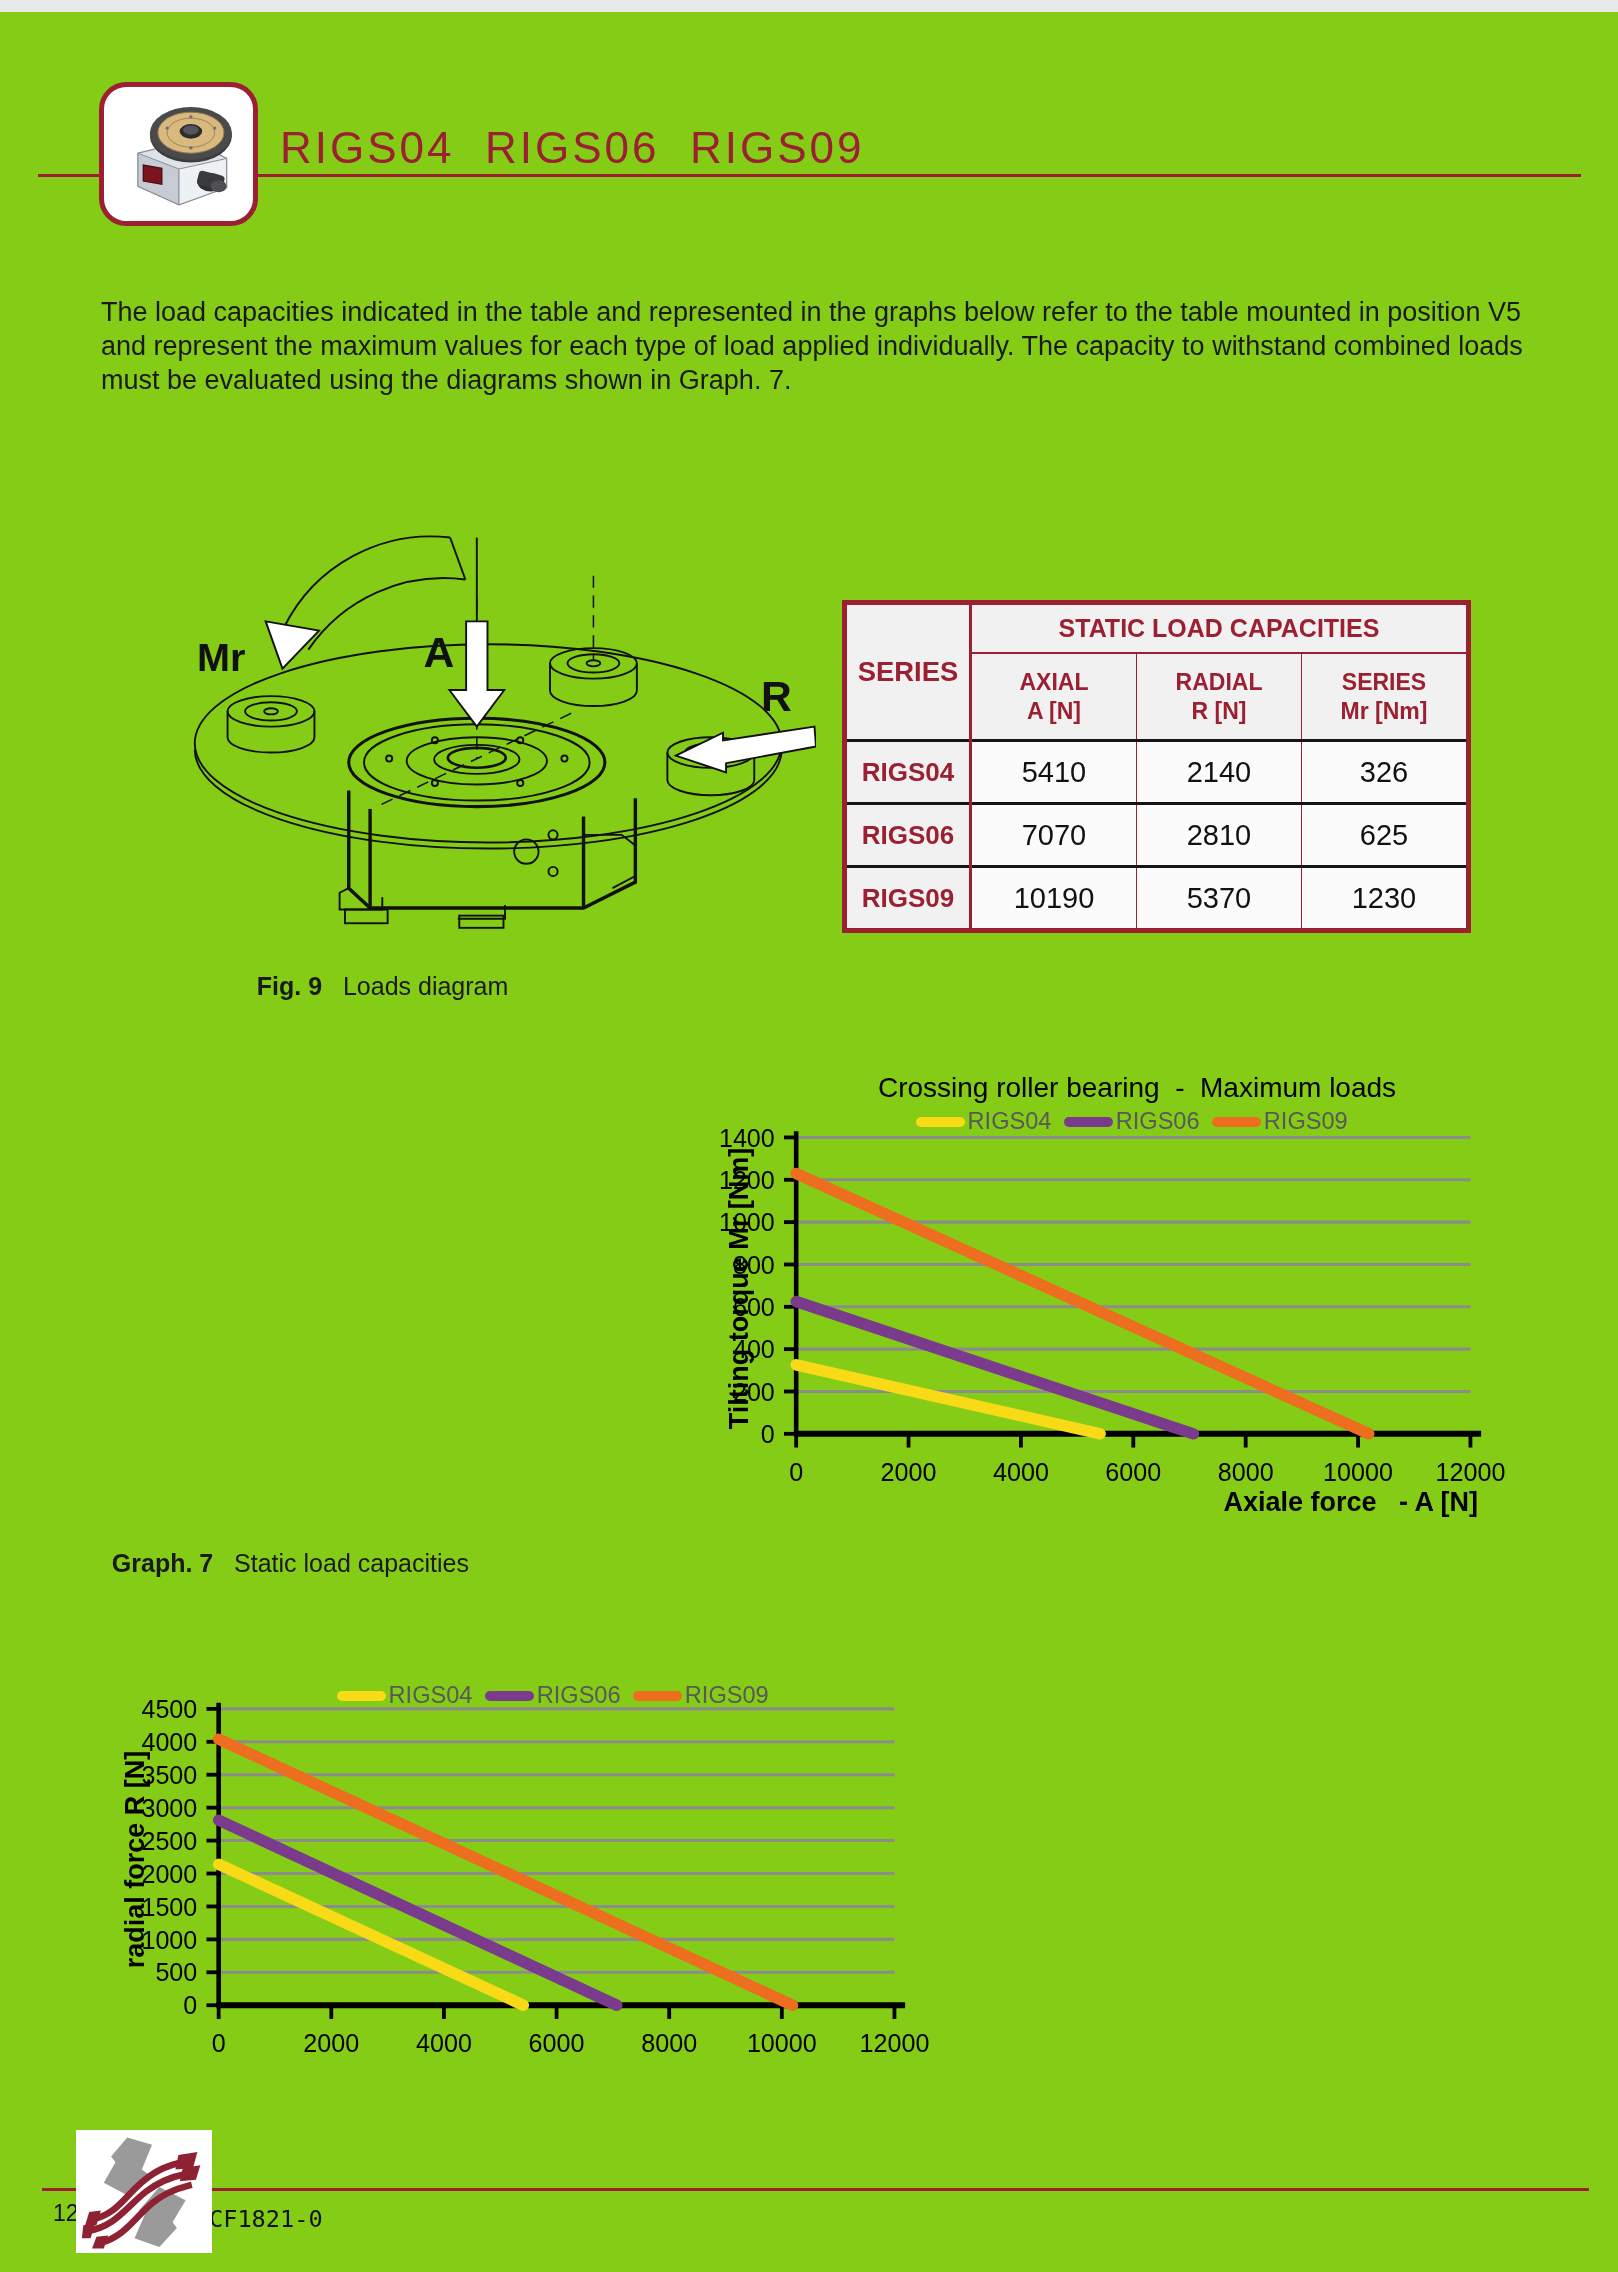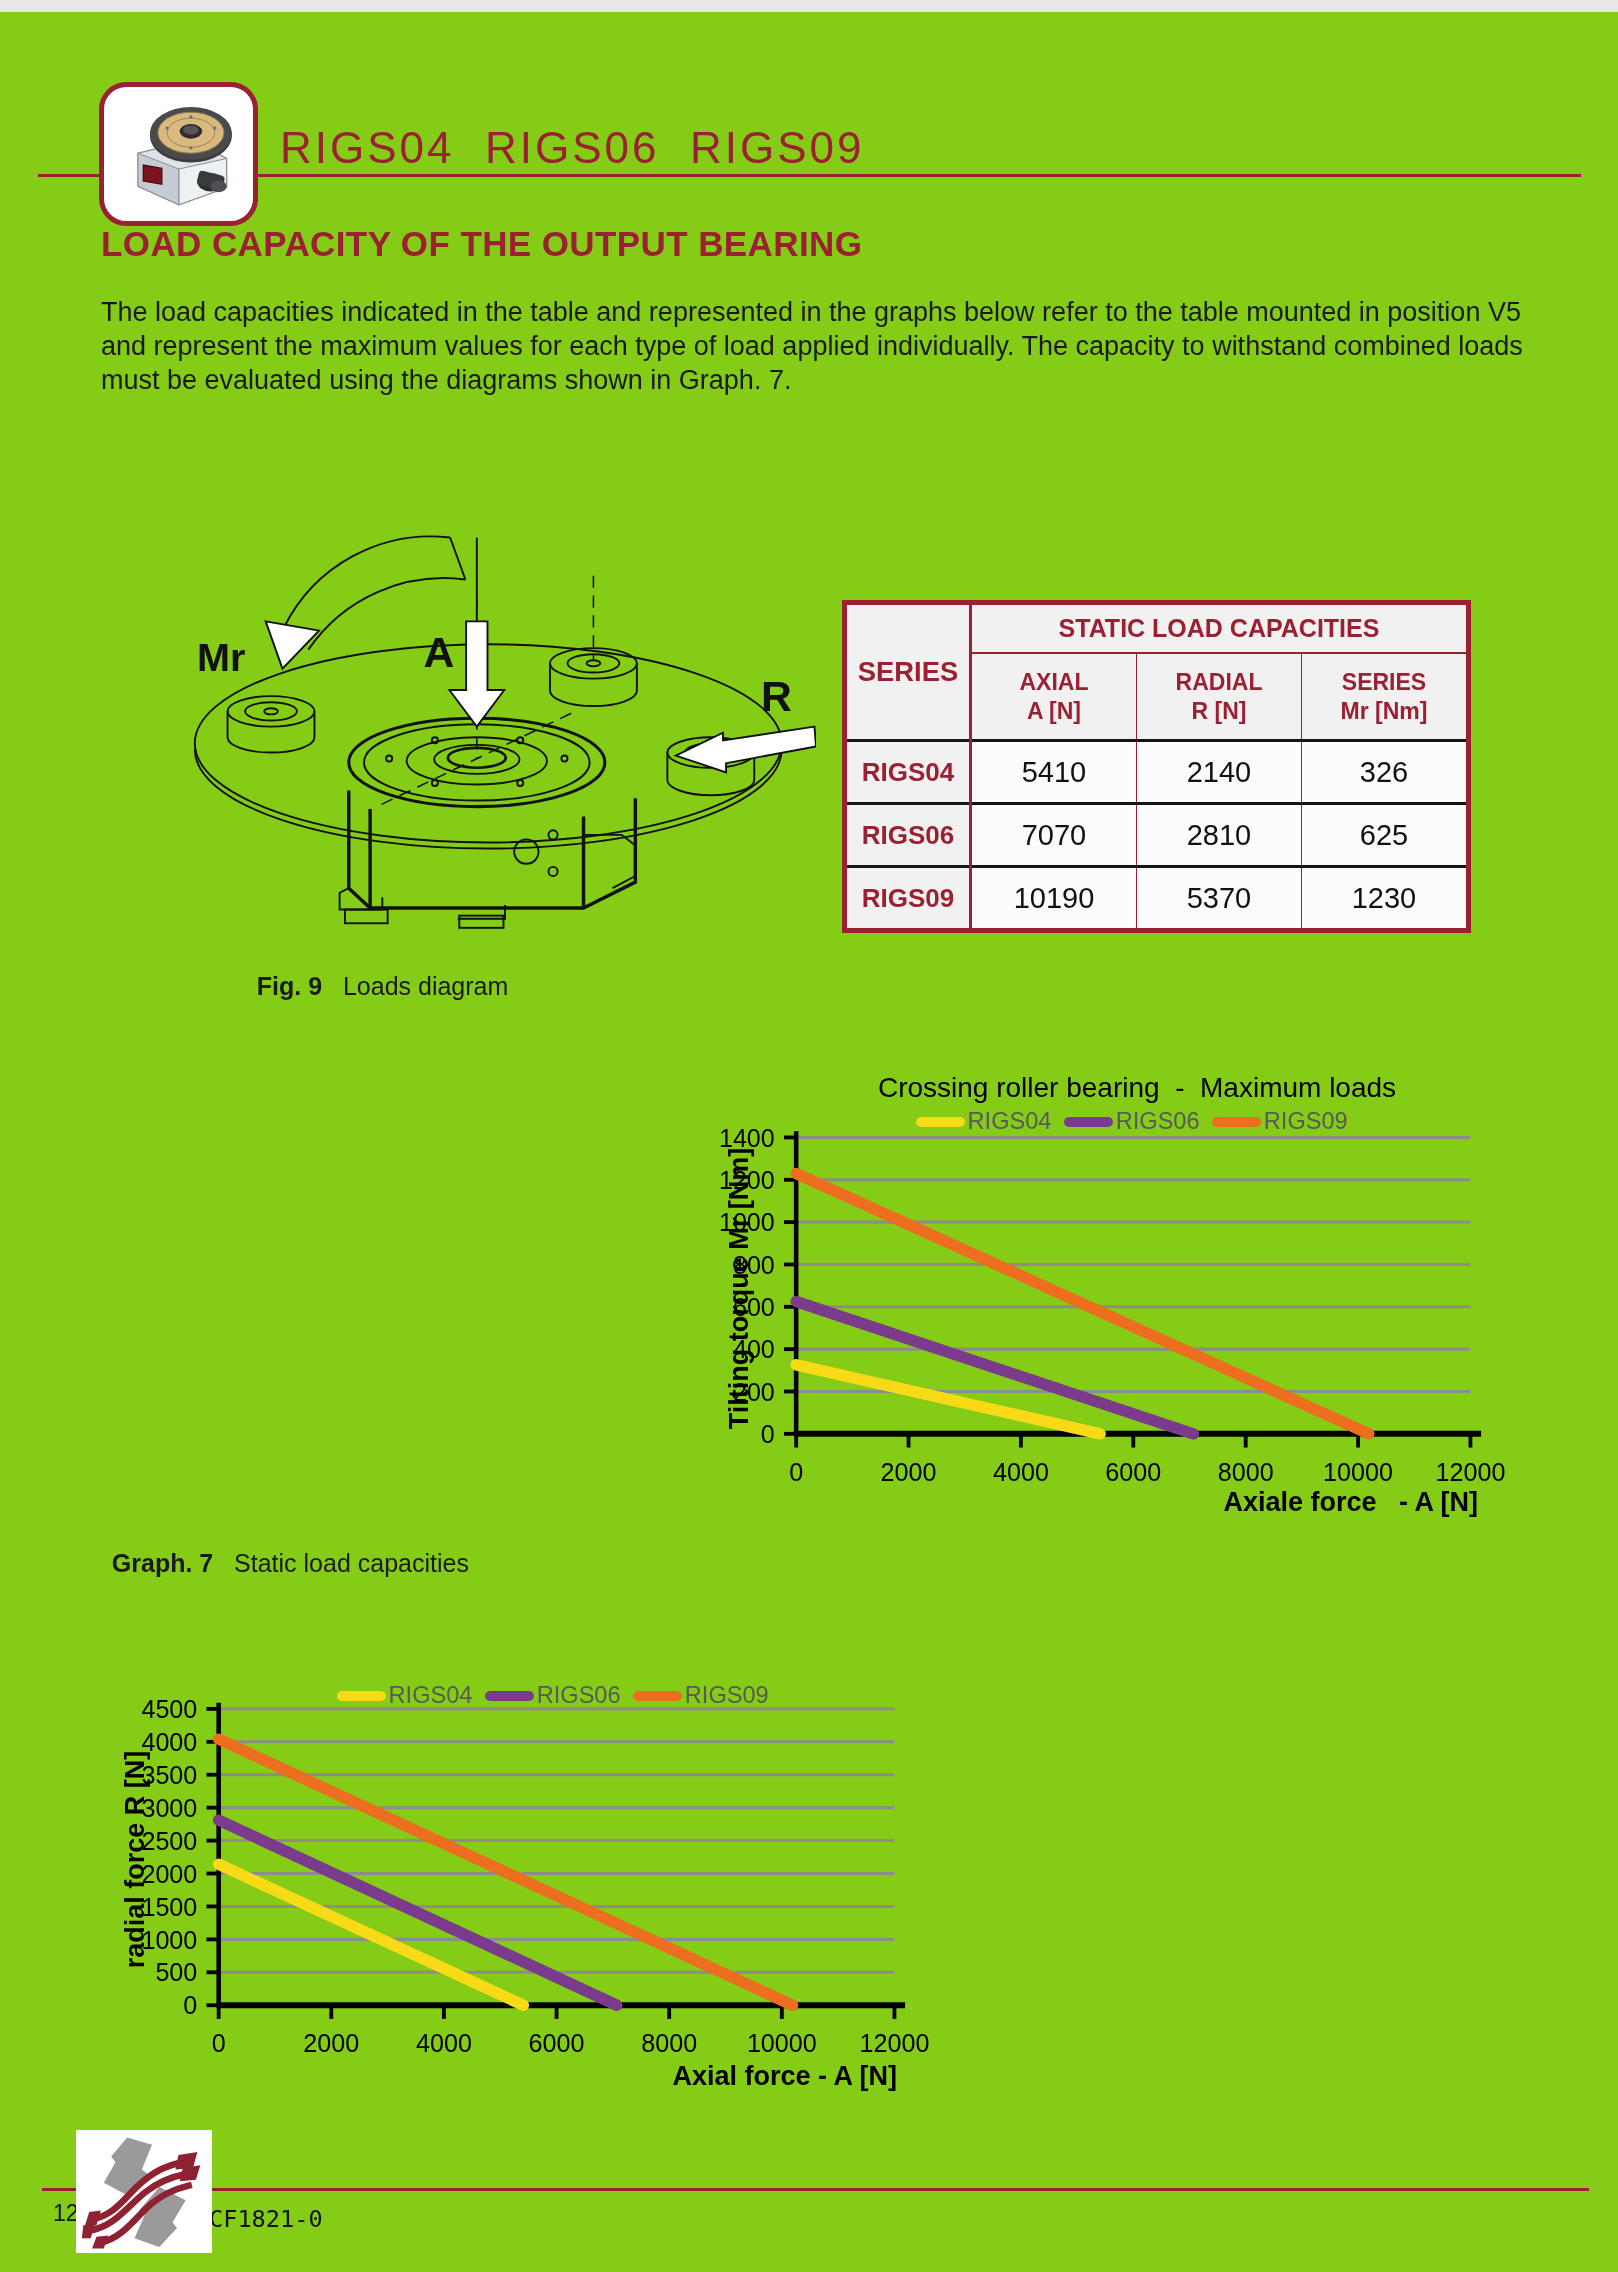--- a/index.html
+++ b/index.html
@@ -97,21 +97,20 @@
           <circle cx="118" cy="80" r="2.5"></circle>
       </g>
       <ellipse cx="148" cy="132" rx="20" ry="14" fill="#2f2f31"></ellipse>
       <rect x="128" y="118" width="40" height="22" rx="6" fill="#3b3b3d" transform="rotate(14 148 129)"></rect>
       <ellipse cx="160" cy="138" rx="12" ry="9" fill="#505054"></ellipse>
     </svg>
   </div>
 
   <div id="doc-title">RIGS04  RIGS06  RIGS09</div>
 
-  <div id="main-heading">LOAD CAPACITY OF THE OUTPUT BEARING</div>
 
   <div id="intro">The load capacities indicated in the table and represented in the graphs below refer to the table mounted in position V5 and represent the maximum values for each type of load applied individually. The capacity to withstand combined loads must be evaluated using the diagrams shown in Graph. 7.</div>
 
   <svg class="abs" style="left:130px;top:495px;" width="686" height="427" viewBox="0 0 900 560">
     <g fill="none" stroke="#111" stroke-width="2.5">
 
       <ellipse cx="470" cy="310" rx="385" ry="130"></ellipse>
       <path d="M85,318 a385,130 0 0 0 770,0"></path>
 
       <g>
@@ -349,21 +348,20 @@
 
   <div class="legend" id="legend2" style="left:219px;top:1670px;width:678px;">
       <span class="swatch" style="background: rgb(248, 218, 22);"></span>
       <span class="lname">RIGS04</span>
       <span class="swatch" style="background: rgb(123, 59, 140);"></span>
       <span class="lname">RIGS06</span>
       <span class="swatch" style="background: rgb(237, 110, 30);"></span>
       <span class="lname">RIGS09</span>
     </div>
   <div class="axis-title-y" style="left:-10px;top:1832px;width:290px;text-align:center;">radial force R [N]</div>
-  <div class="axis-title-x" style="left:219px;top:2049px;width:678px;">Axial force - A [N]</div>
 
   <div class="rule" style="left:42px;top:2176px;width:1547px;"></div>
   <div id="footer-logo">
     <svg width="130" height="117" viewBox="0 0 170 160">
       <g fill="#9a9a9a">
         <path d="M62,6 l34,10 -14,34 8,6 -26,30 -34,-18 16,-28 -6,-8 z"></path>
         <path d="M106,74 l36,18 -18,30 6,8 -24,26 -34,-12 14,-32 -8,-6 z"></path>
       </g>
       <g fill="none" stroke="#8e2232" stroke-width="9" stroke-linecap="square">
         <path d="M14,118 C48,112 60,84 86,64 C104,50 118,44 138,40"></path>

